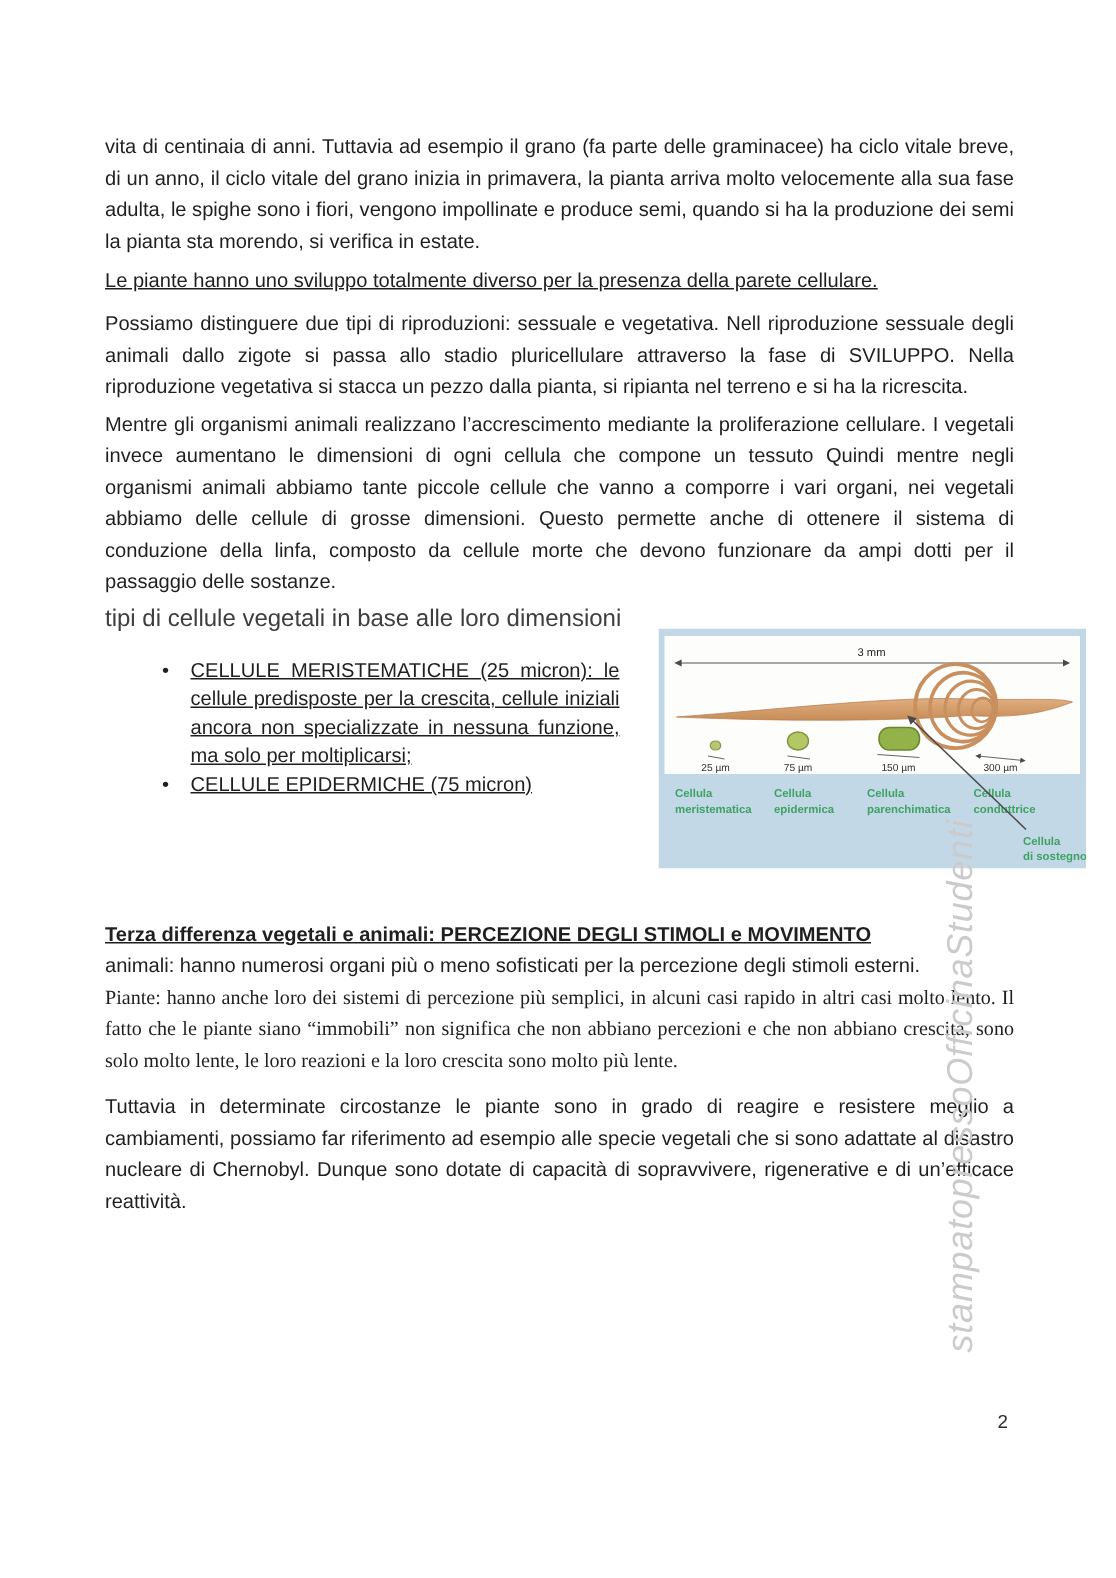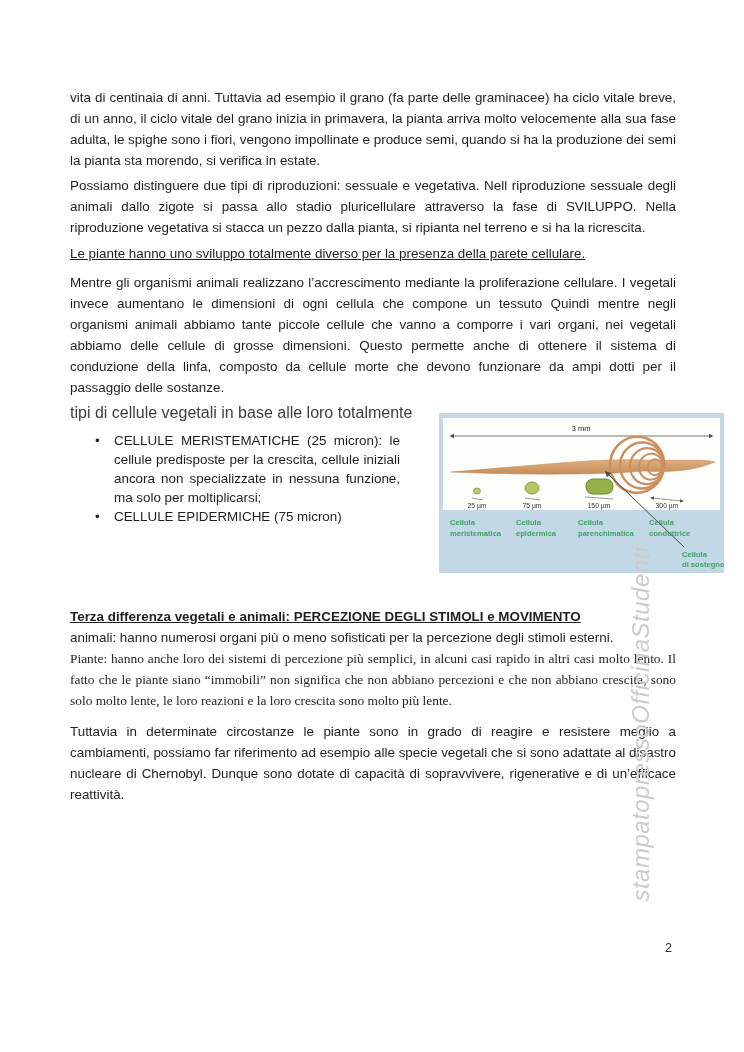--- a/index.html
+++ b/index.html
@@ -16,21 +16,21 @@
   .body-text{
     font-size:13.4px;line-height:21px;text-align:justify;
     margin:0 0 4px 0;
   }
   .statement{ text-decoration:underline; margin:5px 0 8px 0;}
   .section-title{
     font-size:16px;font-weight:400;color:#3e3e3e;
     margin:4px 0 7px 0;line-height:22px;
   }
   .columns{position:relative;margin:0 0 7px 0;min-height:168px;}
-  .bullet-list{list-style:none;margin:0;padding:0 0 0 25px;width:330px;box-sizing:border-box;}
+  .bullet-list{list-style:none;margin:13px;padding:0 0 0 25px;width:330px;box-sizing:border-box;text-decoration:underline;}
   .bullet-list li{
     position:relative;padding-left:19px;
     font-size:13.4px;line-height:19px;text-align:justify;
   }
   .bullet-list li::before{content:"\2022";position:absolute;left:0;top:0;}
   .figure{position:absolute;top:-18px;right:-48px;width:285px;height:196px;}
   .heading2{font-weight:700;text-decoration:underline;margin:0;}
   .no-gap{margin:0;}
   .gap-after{margin:0 0 10px 0;font-family:Liberation Serif, serif;}
   .watermark{
@@ -43,27 +43,27 @@
   svg text{font-family:"Liberation Sans",sans-serif;}
 </style>
 </head>
 <body>
 
 <div class="page">
   <div class="content">
 
     <p class="body-text">vita di centinaia di anni. Tuttavia ad esempio il grano (fa parte delle graminacee) ha ciclo vitale breve, di un anno, il ciclo vitale del grano inizia in primavera, la pianta arriva molto velocemente alla sua fase adulta, le spighe sono i fiori, vengono impollinate e produce semi, quando si ha la produzione dei semi la pianta sta morendo, si verifica in estate.</p>
 
+    <p class="body-text statement">Le piante hanno uno sviluppo totalmente diverso per la presenza della parete cellulare.</p>
+
     <p class="body-text">Possiamo distinguere due tipi di riproduzioni: sessuale e vegetativa. Nell riproduzione sessuale degli animali dallo zigote si passa allo stadio pluricellulare attraverso la fase di SVILUPPO. Nella riproduzione vegetativa si stacca un pezzo dalla pianta, si ripianta nel terreno e si ha la ricrescita.</p>
-
-    <p class="body-text statement">Le piante hanno uno sviluppo totalmente diverso per la presenza della parete cellulare.</p>
 
     <p class="body-text">Mentre gli organismi animali realizzano l’accrescimento mediante la proliferazione cellulare. I vegetali invece aumentano le dimensioni di ogni cellula che compone un tessuto Quindi mentre negli organismi animali abbiamo tante piccole cellule che vanno a comporre i vari organi, nei vegetali abbiamo delle cellule di grosse dimensioni. Questo permette anche di ottenere il sistema di conduzione della linfa, composto da cellule morte che devono funzionare da ampi dotti per il passaggio delle sostanze.</p>
 
-    <h1 class="section-title">tipi di cellule vegetali in base alle loro totalmente</h1>
+    <h1 class="section-title">tipi di cellule vegetali in base alle loro dimensioni</h1>
 
     <div class="columns">
       <ul class="bullet-list">
         <li>CELLULE MERISTEMATICHE (25 micron): le cellule predisposte per la crescita, cellule iniziali ancora non specializzate in nessuna funzione, ma solo per moltiplicarsi;</li>
         <li>CELLULE EPIDERMICHE (75 micron)</li>
       </ul>
 
       <div class="figure">
         <svg width="285" height="160" viewBox="0 0 285 160">
           <defs>

